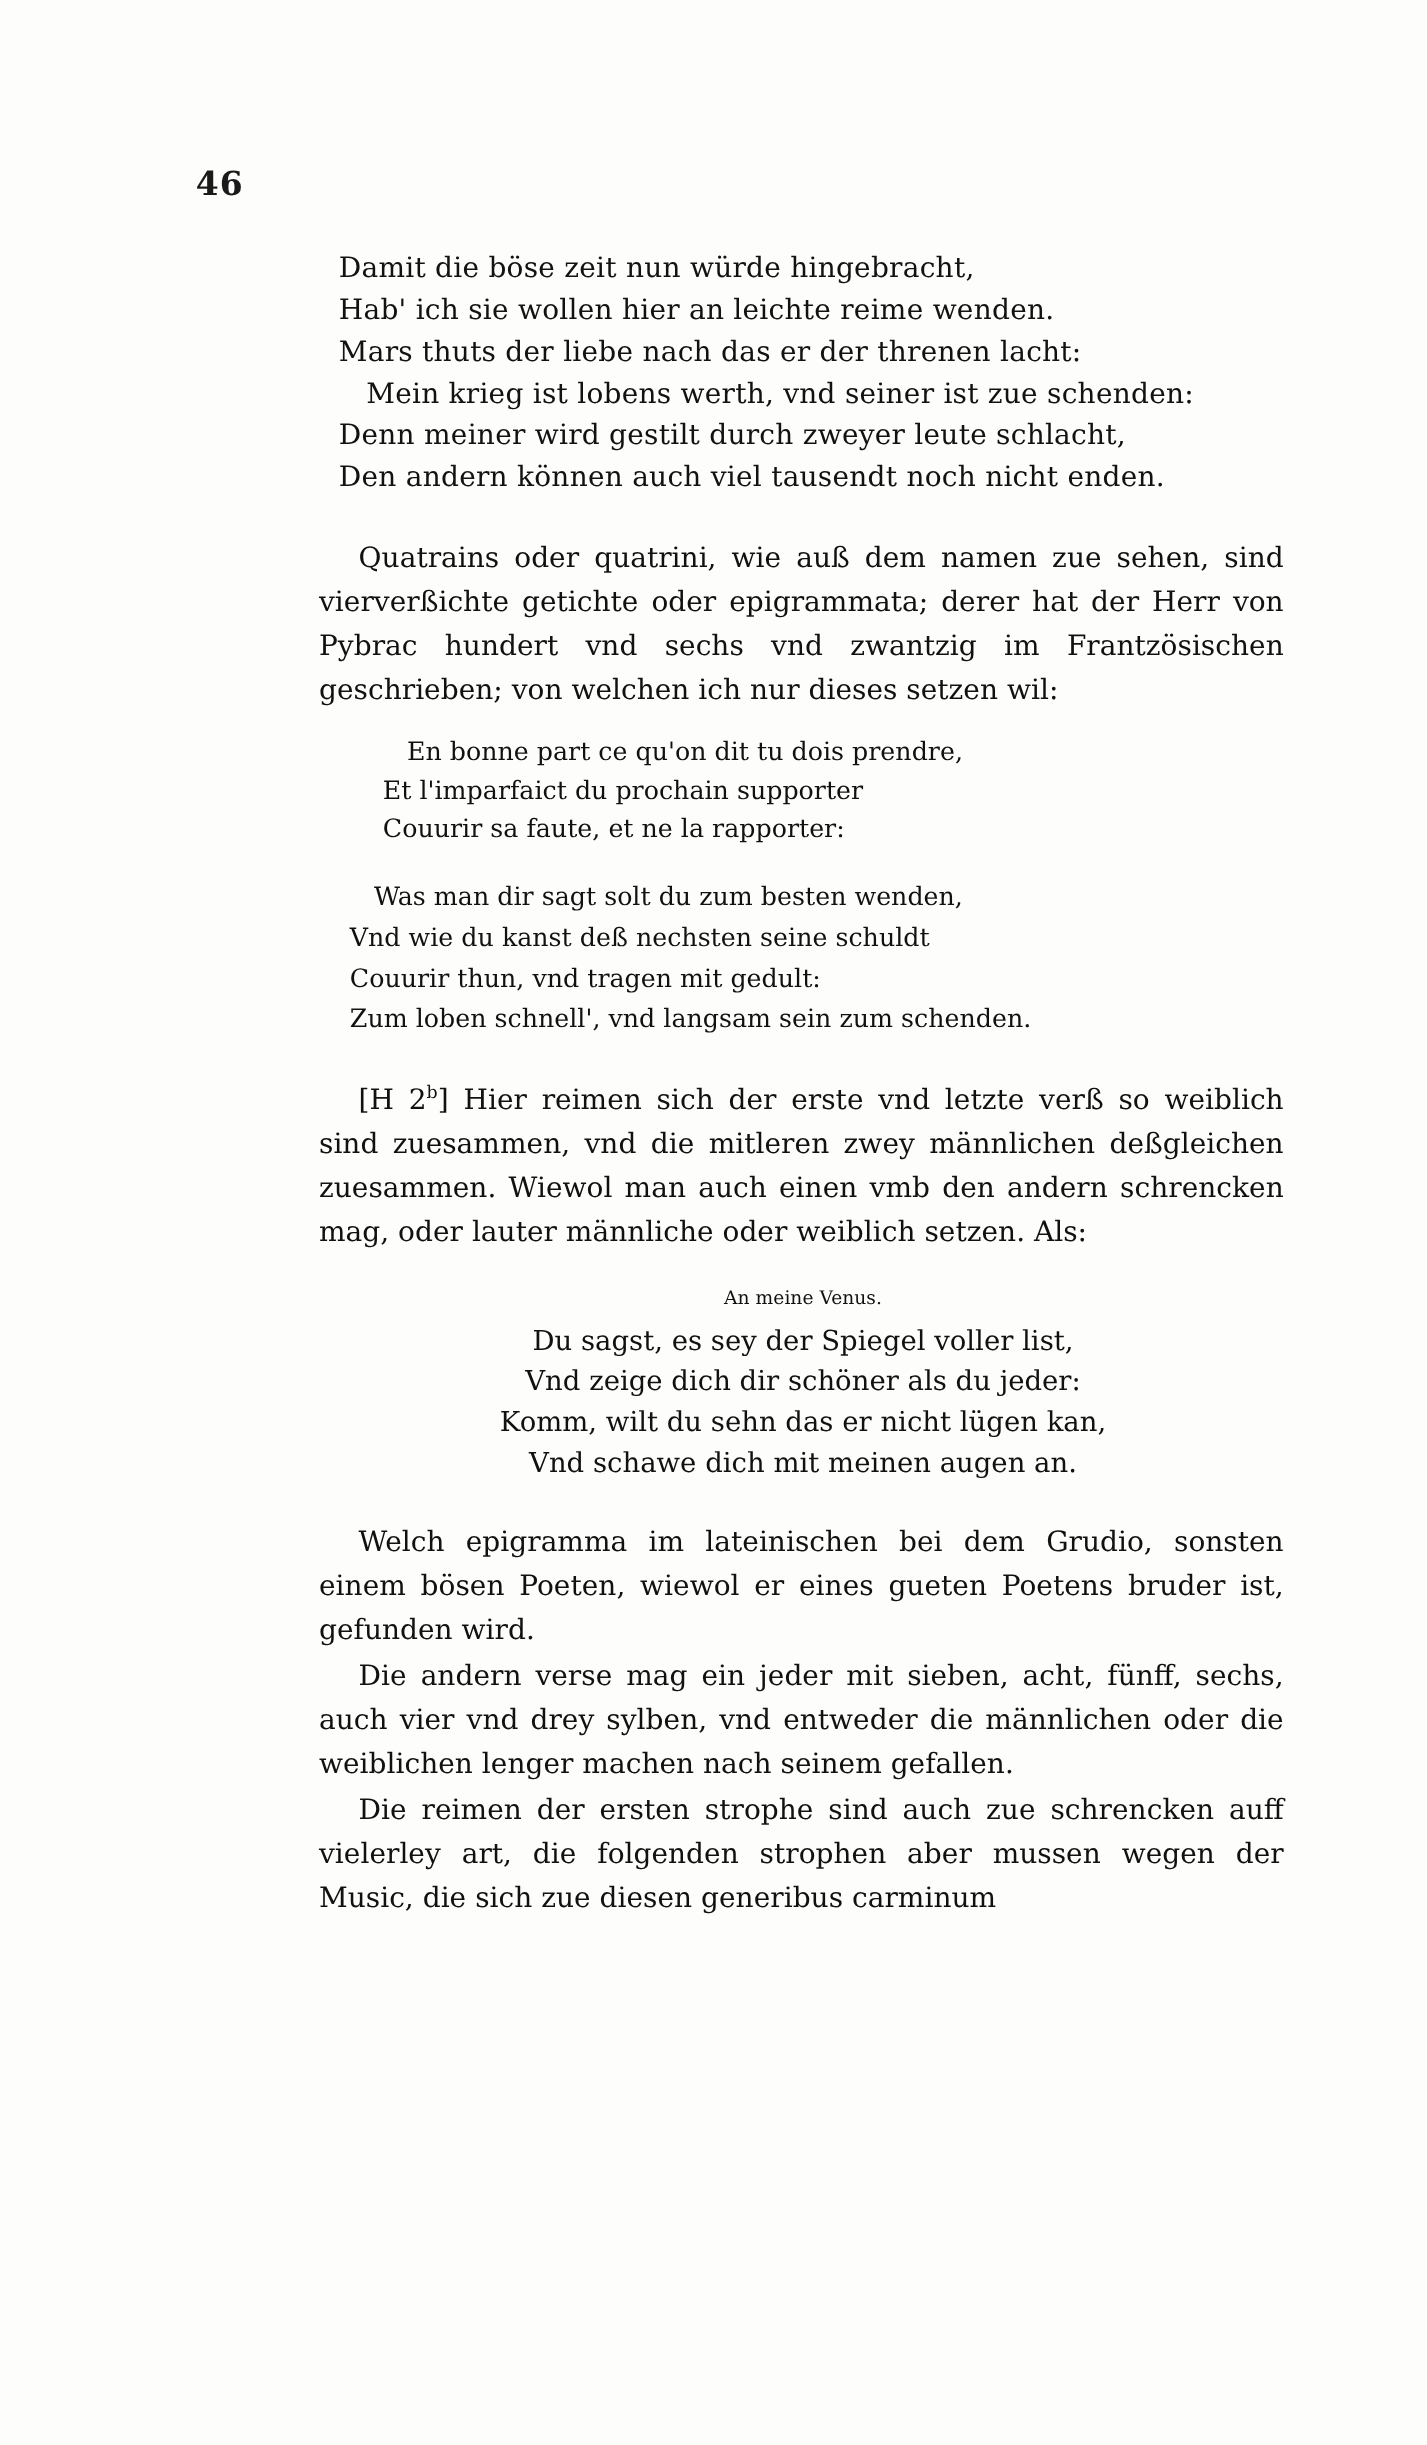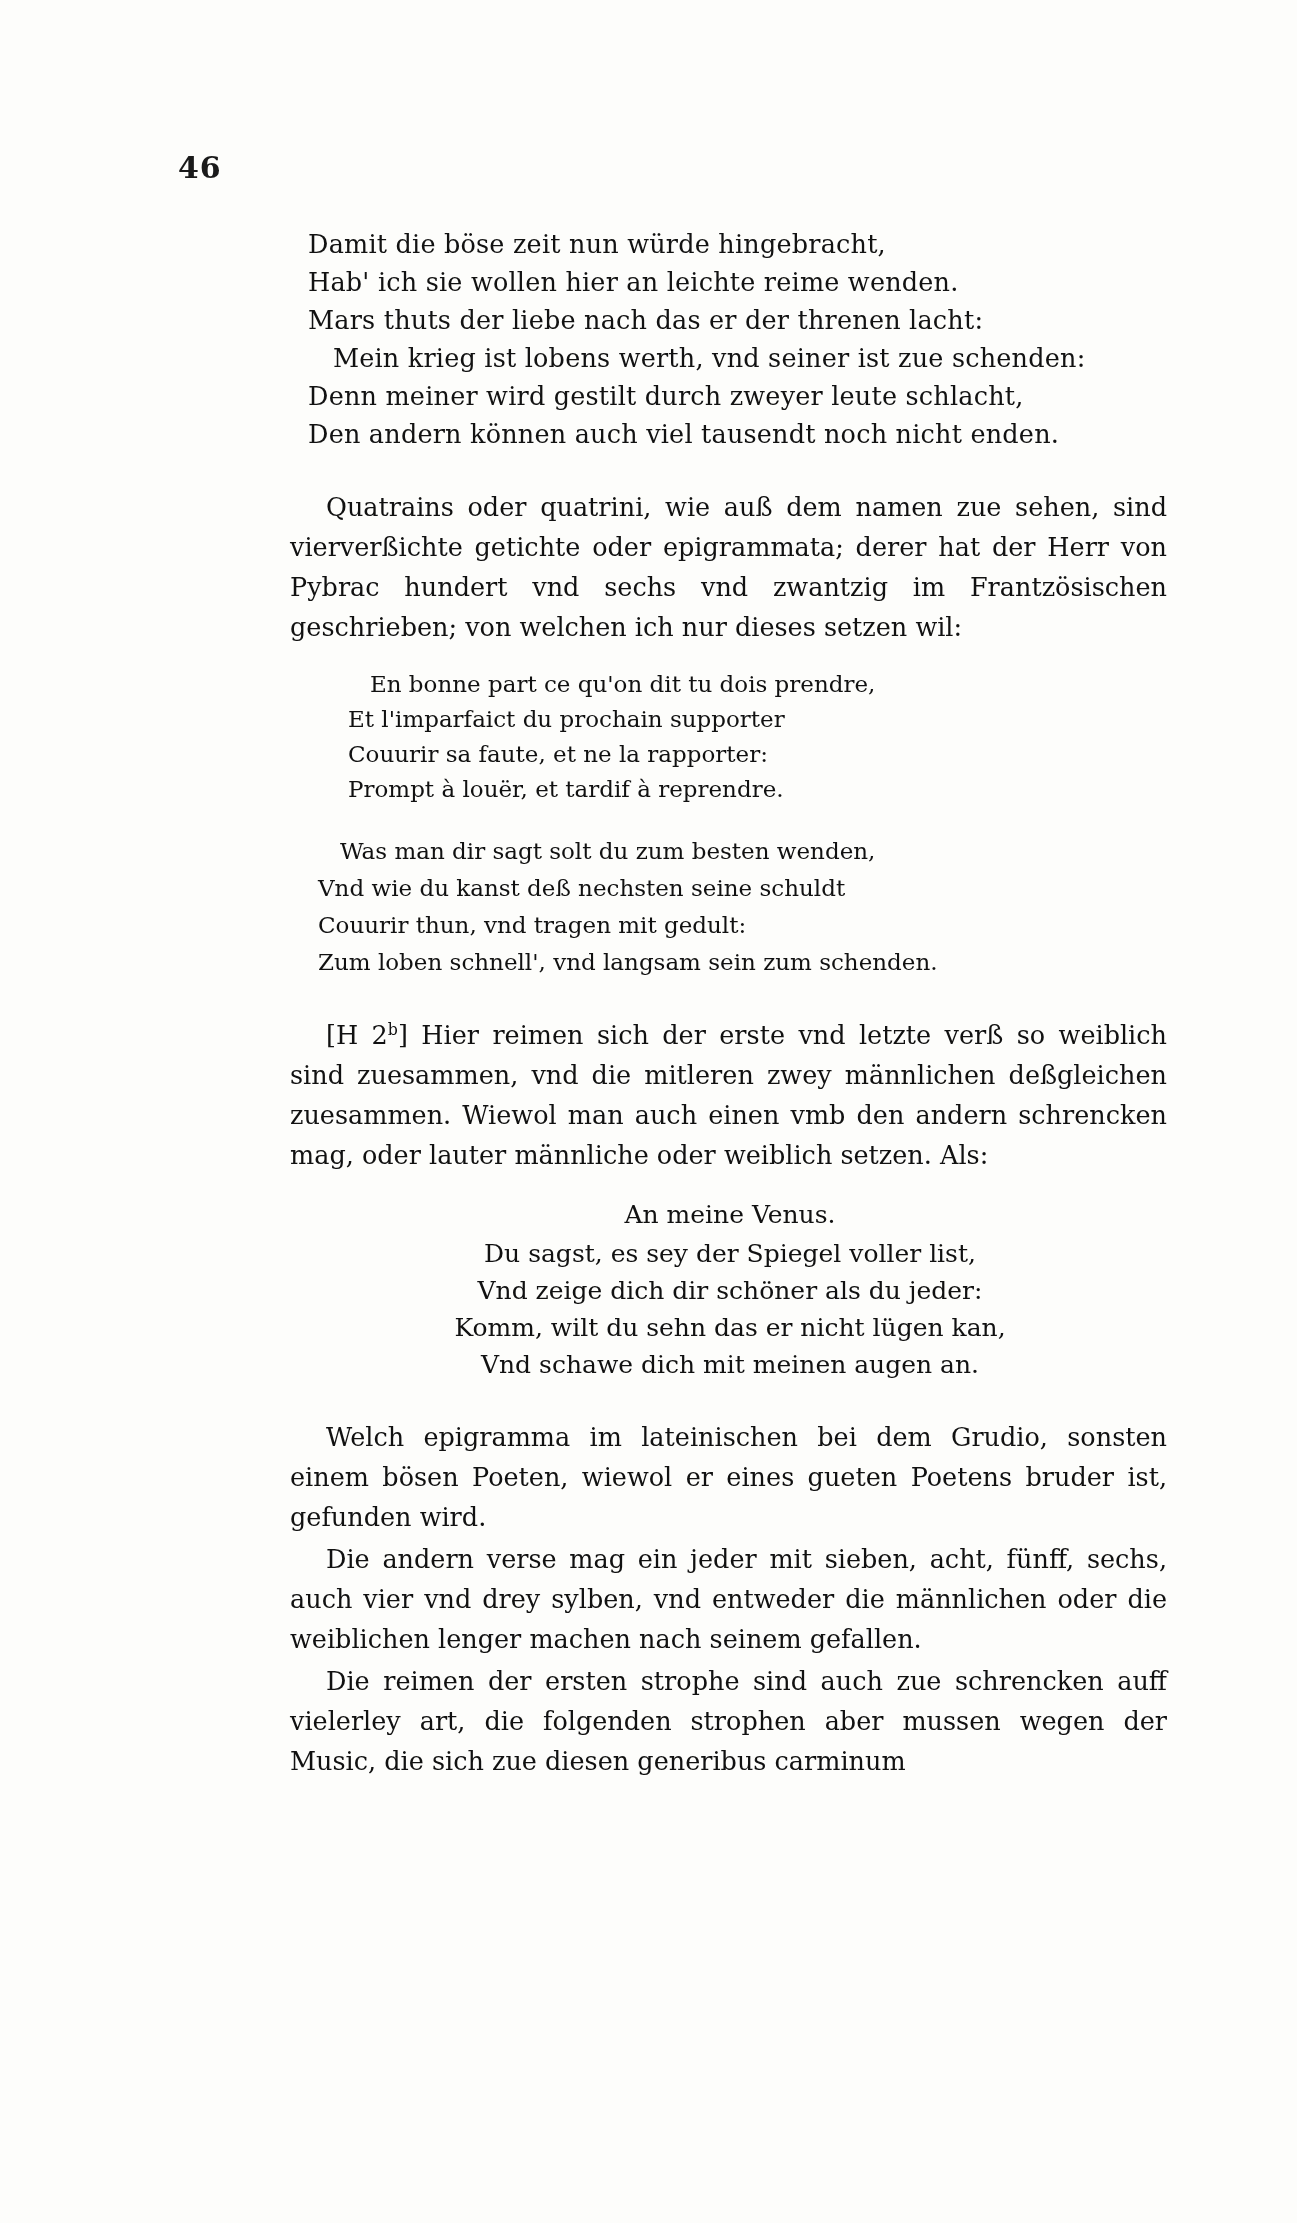--- a/index.html
+++ b/index.html
@@ -89,21 +89,21 @@
   .verse-venus {
     font-family: "DejaVu Serif", serif;
     font-size: 25px;
     line-height: 37px;
     text-align: center;
   }
   .verse-venus .line { display: block; white-space: pre; }
   .venus-title {
     text-align: center;
     font-family: "DejaVu Serif", serif;
-    font-size: 25px;
+    font-size: 17px;
     line-height: 40px;
   }
   sup {
     font-size: 0.62em;
     vertical-align: super;
     line-height: 0;
   }
 </style>
 </head>
 <body>
@@ -126,21 +126,20 @@
     <div class="gap-lg"></div>
 
     <p class="para blk">Quatrains oder quatrini, wie auß dem namen zue sehen, sind vierverßichte getichte oder epigrammata; derer hat der Herr von Pybrac hundert vnd sechs vnd zwantzig im Frantzösischen geschrieben; von welchen ich nur dieses setzen wil:</p>
 
     <div class="gap-md"></div>
 
     <div class="verse verse-latin">
       <span class="line">   En bonne part ce qu'on dit tu dois prendre,</span>
       <span class="line">Et l'imparfaict du prochain supporter</span>
       <span class="line">Couurir sa faute, et ne la rapporter:</span>
-      <span class="line">Prompt à louër, et tardif à reprendre.</span>
     </div>
 
     <div class="gap-md"></div>
 
     <div class="verse verse-german">
       <span class="line">   Was man dir sagt solt du zum besten wenden,</span>
       <span class="line">Vnd wie du kanst deß nechsten seine schuldt</span>
       <span class="line">Couurir thun, vnd tragen mit gedult:</span>
       <span class="line">Zum loben schnell', vnd langsam sein zum schenden.</span>
     </div>

